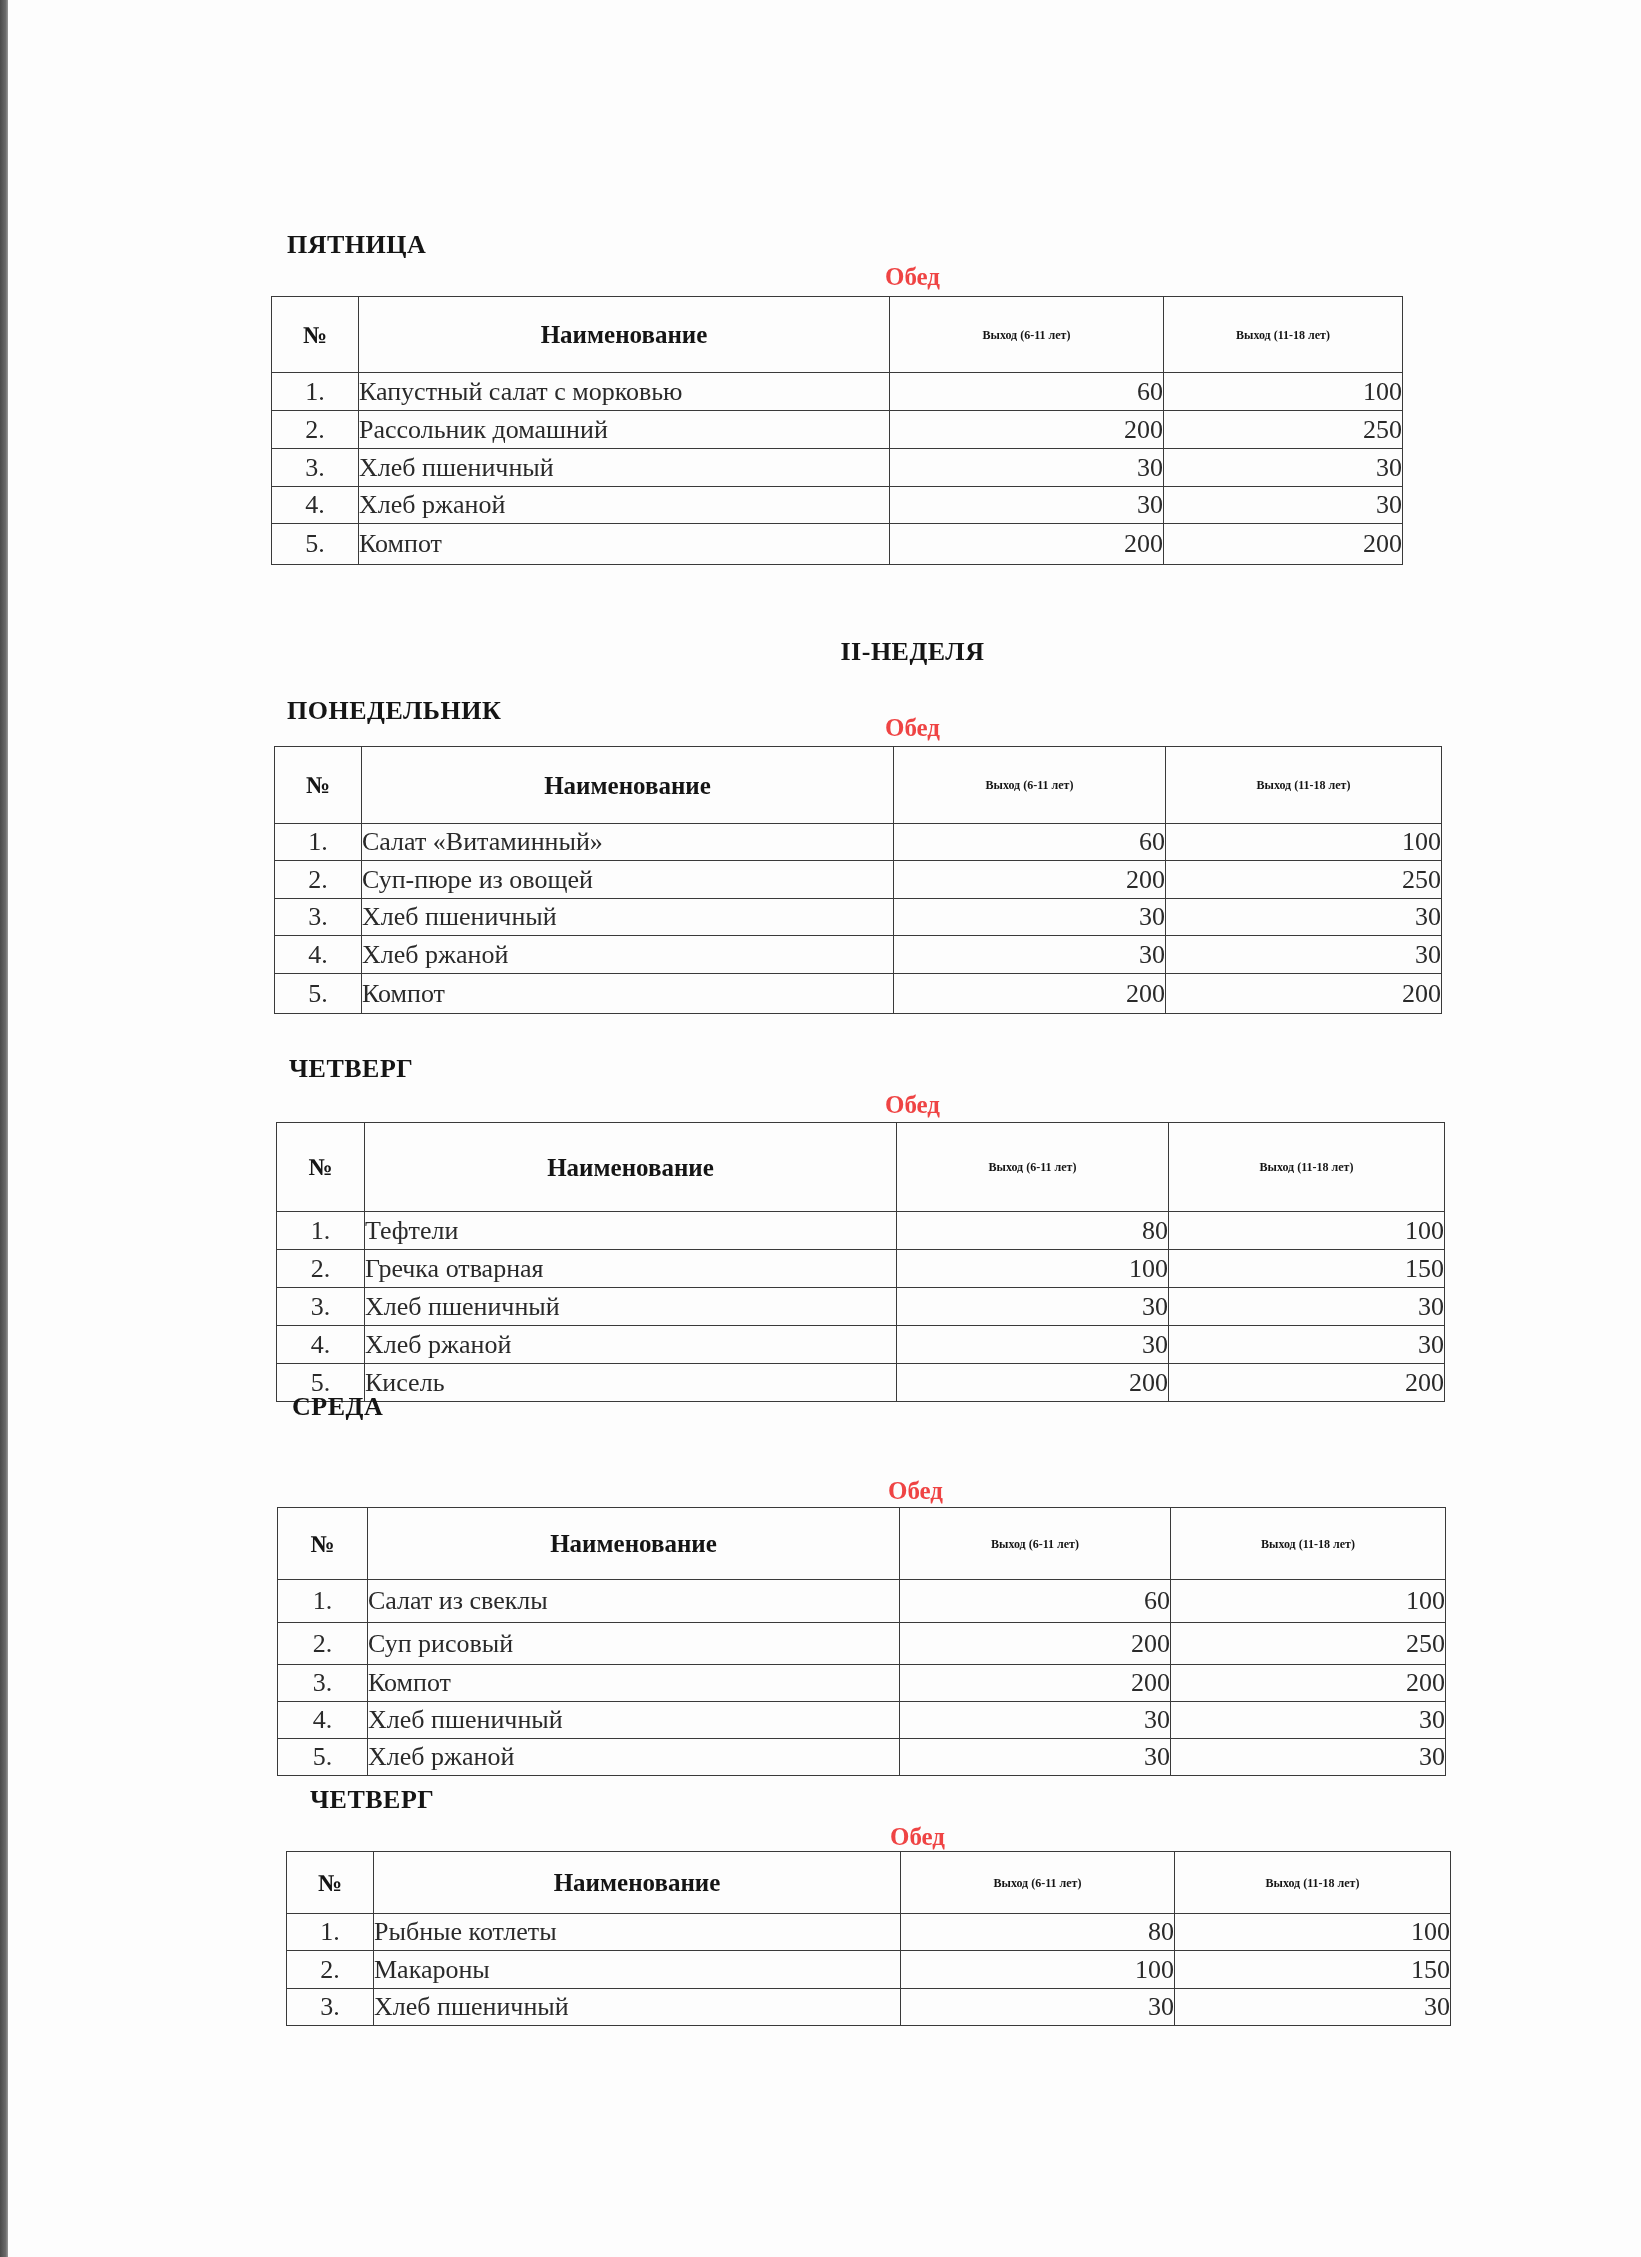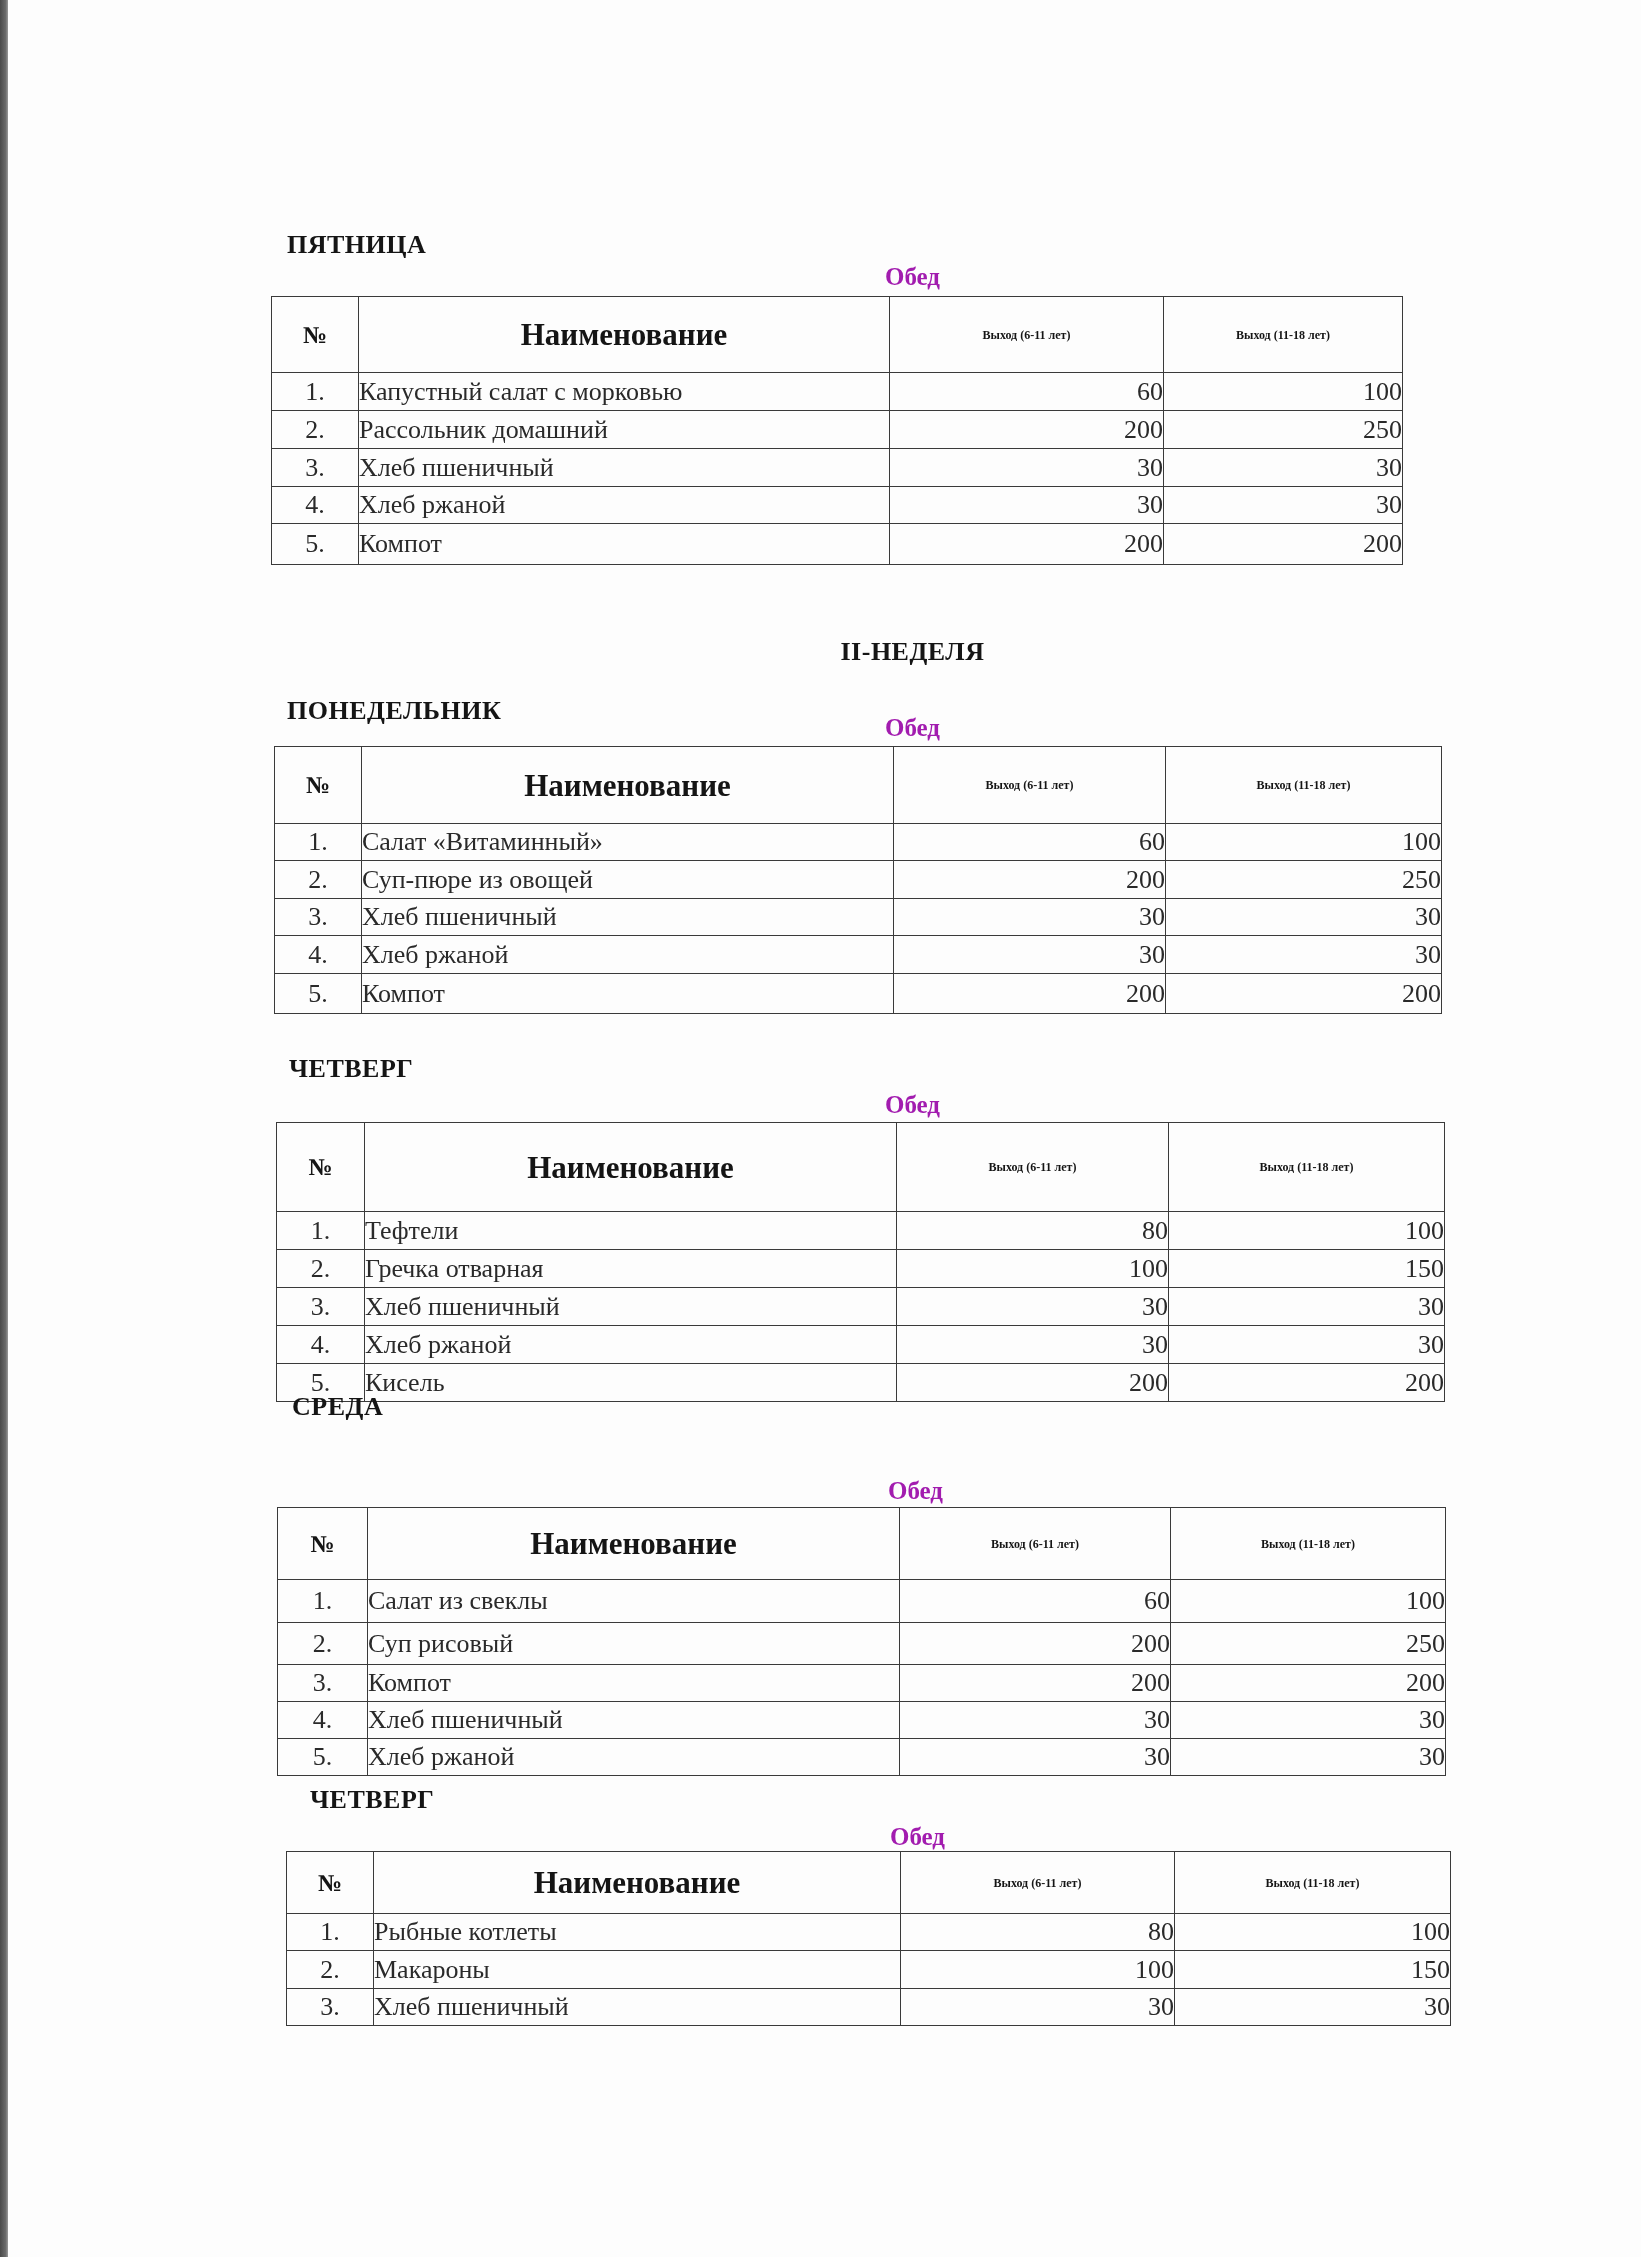--- a/index.html
+++ b/index.html
@@ -15,34 +15,34 @@
   }
   .day-heading {
     position: absolute; font-weight: bold; font-size: 26px; letter-spacing: 0.5px;
     color: #151515; line-height: 29px; margin: 0;
   }
   .week-heading {
     position: absolute; left: 0; width: 1825px; text-align: center;
     font-weight: bold; font-size: 26px; letter-spacing: 0.5px; color: #151515; line-height: 29px; margin: 0;
   }
   .meal-label {
-    position: absolute; font-weight: bold; font-size: 25px; color: #a21caf;
+    position: absolute; font-weight: bold; font-size: 25px; color: #ef4444;
     text-align: center; line-height: 27px; margin: 0;
   }
   table.menu {
     position: absolute; border-collapse: collapse; table-layout: fixed;
     font-family: "Liberation Serif", "DejaVu Serif", serif;
   }
   table.menu td, table.menu th {
     border: 1.4px solid #3a3a3a; padding: 0; vertical-align: middle;
     line-height: 1; overflow: hidden; white-space: nowrap;
   }
   table.menu th { font-weight: bold; color: #151515; }
   table.menu th.h-num { font-size: 24px; }
-  table.menu th.h-name { font-size: 31px; }
+  table.menu th.h-name { font-size: 25px; }
   table.menu th.h-yield { font-size: 12px; }
   table.menu td { font-size: 26px; color: #2a2a2a; }
   td.c-num { text-align: center; }
   td.c-name { text-align: left; padding-left: 11.6px; }
   td.c-val { text-align: right; }
   th { text-align: center; }
 </style>
 </head>
 <body>
 

